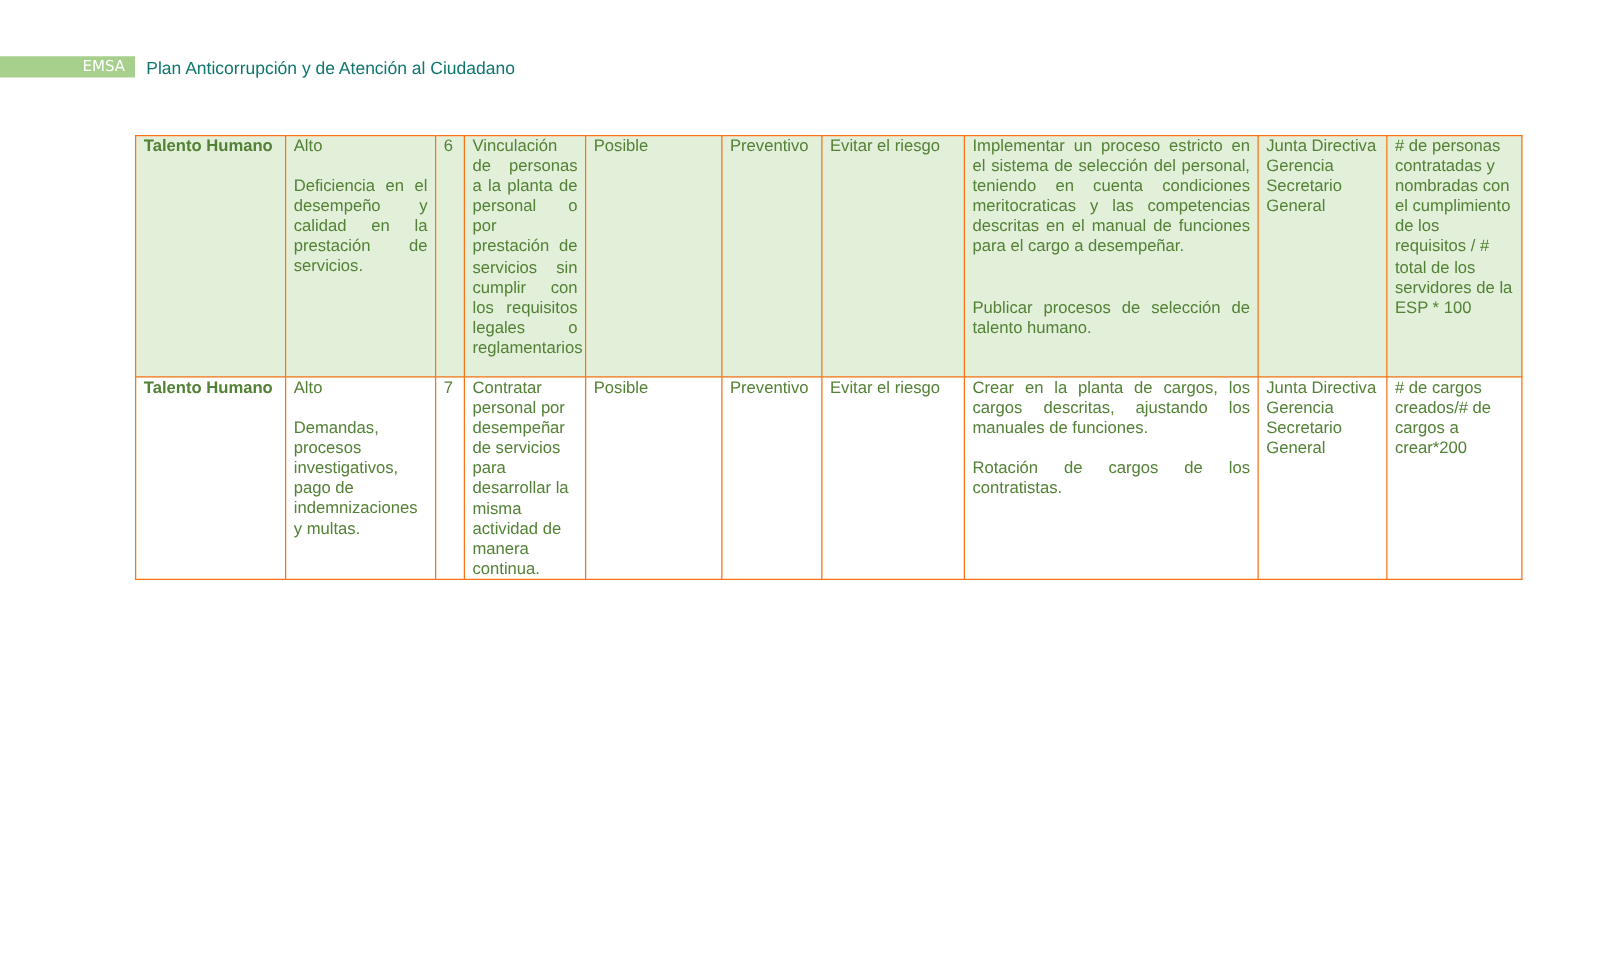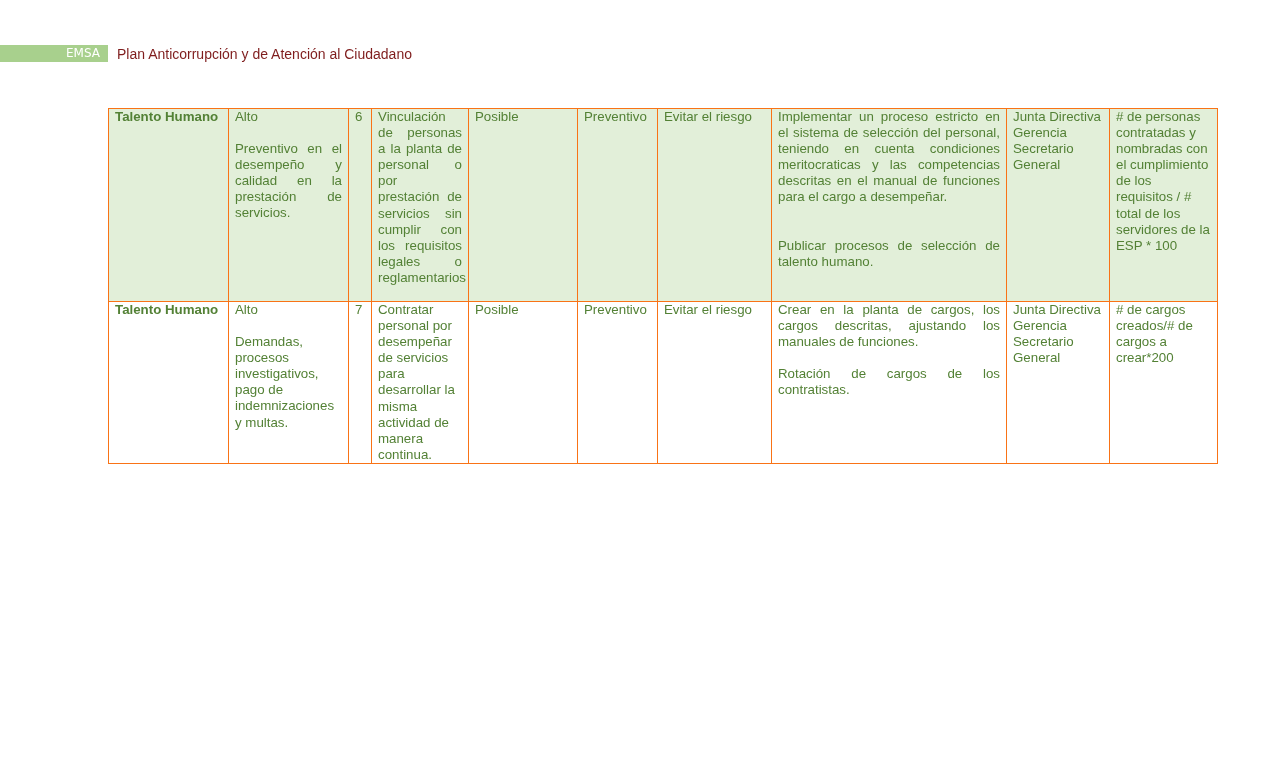--- a/index.html
+++ b/index.html
@@ -1,18 +1,18 @@
 <!DOCTYPE html>
 <html><head>
 <meta charset="utf-8">
 <style>
   html, body { margin:0; padding:0; background:#ffffff; }
   body { width:1280px; height:778px; position:relative; overflow:hidden; font-family:"Liberation Sans", sans-serif; }
   .hdr-badge { position:absolute; left:0; top:45px; width:108px; height:17px; background:#a8d08d; color:#ffffff; font-size:12px; line-height:17px; text-align:right; box-sizing:border-box; padding-right:8px; font-family:"DejaVu Sans", sans-serif; letter-spacing:0;padding-left:36px; }
-  .hdr-title { position:absolute; left:117px; top:45px; font-size:14px; line-height:18px; color:#7f1d1d; }
+  .hdr-title { position:absolute; left:117px; top:45px; font-size:14px; line-height:18px; color:#0f766e; }
   table { position:absolute; left:108px; top:108px; border-collapse:collapse; table-layout:fixed; width:1109px; }
   td { border:1px solid #f97316; vertical-align:top; padding:0 6px; font-size:13.3px; line-height:16.1px; color:#538135; }
   tr.shade td { background:#e2efd9; }
   .b { font-weight:bold; }
   .j { text-align:justify; }
   .c { }
   .r1 td { height:192px; }
   .r2 td { height:160px; }
   .gap { display:block; height:16px; }
   .gap2 { display:block; height:32px; }
@@ -35,21 +35,21 @@
       <col style="width:235px">
     <col style="width:103px">
       <col style="width:108px">
   </colgroup>
   <tbody>
       <tr class="shade r1">
     <td class="b">Talento Humano</td>
     <td class="j">
       <div>Alto</div>
       <span class="gap"></span>
-      <div>Preventivo en el desempeño y calidad en la prestación de servicios.</div>
+      <div>Deficiencia en el desempeño y calidad en la prestación de servicios.</div>
     </td>
     <td>6</td>
     <td class="j">Vinculación de personas a la planta de personal o por prestación de servicios sin cumplir con los requisitos legales o reglamentarios</td>
     <td class="c">Posible</td>
     <td>Preventivo</td>
     <td>Evitar el riesgo</td>
     <td class="j">
       <div>Implementar un proceso estricto en el sistema de selección del personal, teniendo en cuenta condiciones meritocraticas y las competencias descritas en el manual de funciones para el cargo a desempeñar.</div>
       <span class="gap2"></span>
       <div>Publicar procesos de selección de talento humano.</div>

